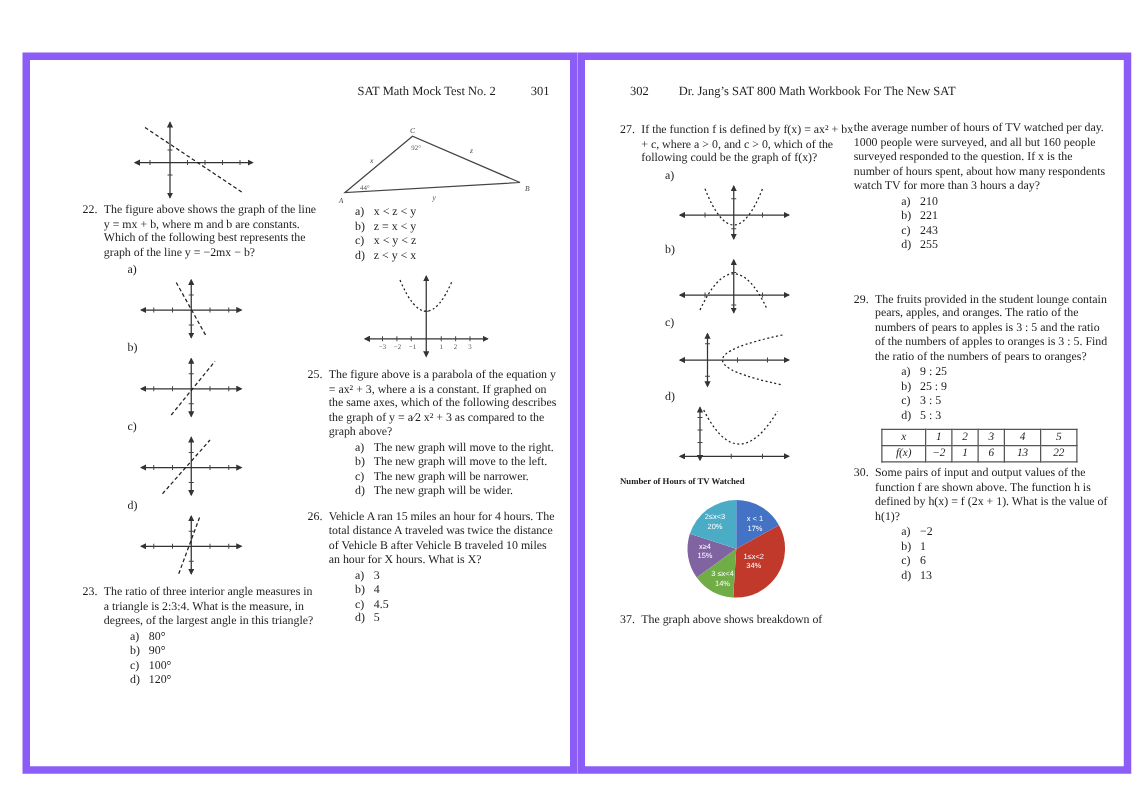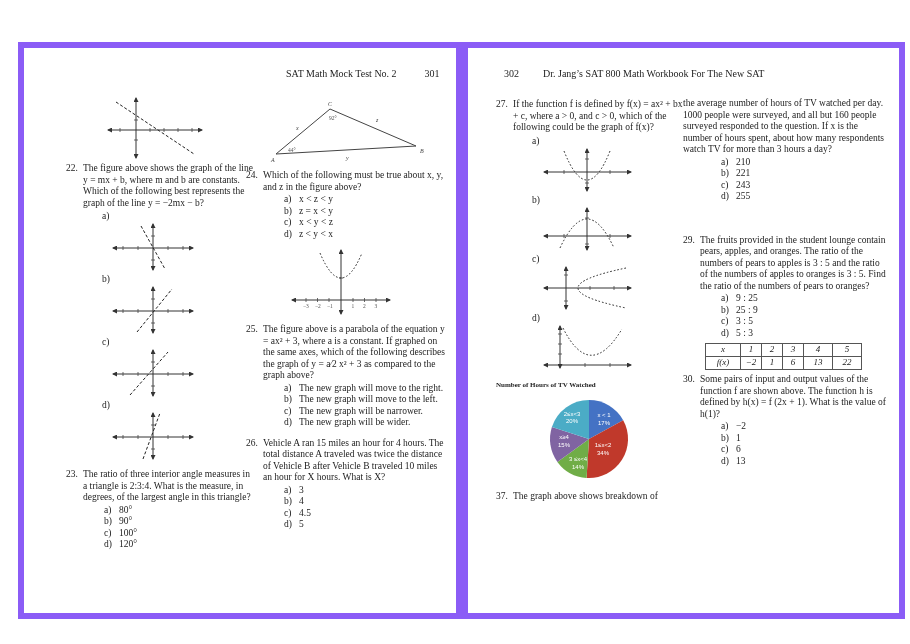--- a/index.html
+++ b/index.html
@@ -140,24 +140,20 @@
         <text class="flabel" x="5" y="62">A</text>
         <text class="flabel" x="154" y="53">B</text>
         <text class="flabel" x="62" y="6">C</text>
         <text class="ftiny" x="63" y="20">92°</text>
         <text class="ftiny" x="22" y="52">44°</text>
         <text class="flabel" x="30" y="30">x</text>
         <text class="flabel" x="110" y="22">z</text>
         <text class="flabel" x="80" y="60">y</text>
       </svg>
 
-      <div class="q" style="margin-top:6px;">
-        <span class="qn">24.</span>
-        <span class="qt">Which of the following must be true about x, y, and z in the figure above?</span>
-      </div>
       <div class="opts">
         <div class="opt">
             <span class="ol">a)</span>
             <span>x &lt; z &lt; y</span>
           </div>
         <div class="opt">
             <span class="ol">b)</span>
             <span>z = x &lt; y</span>
           </div>
         <div class="opt">

